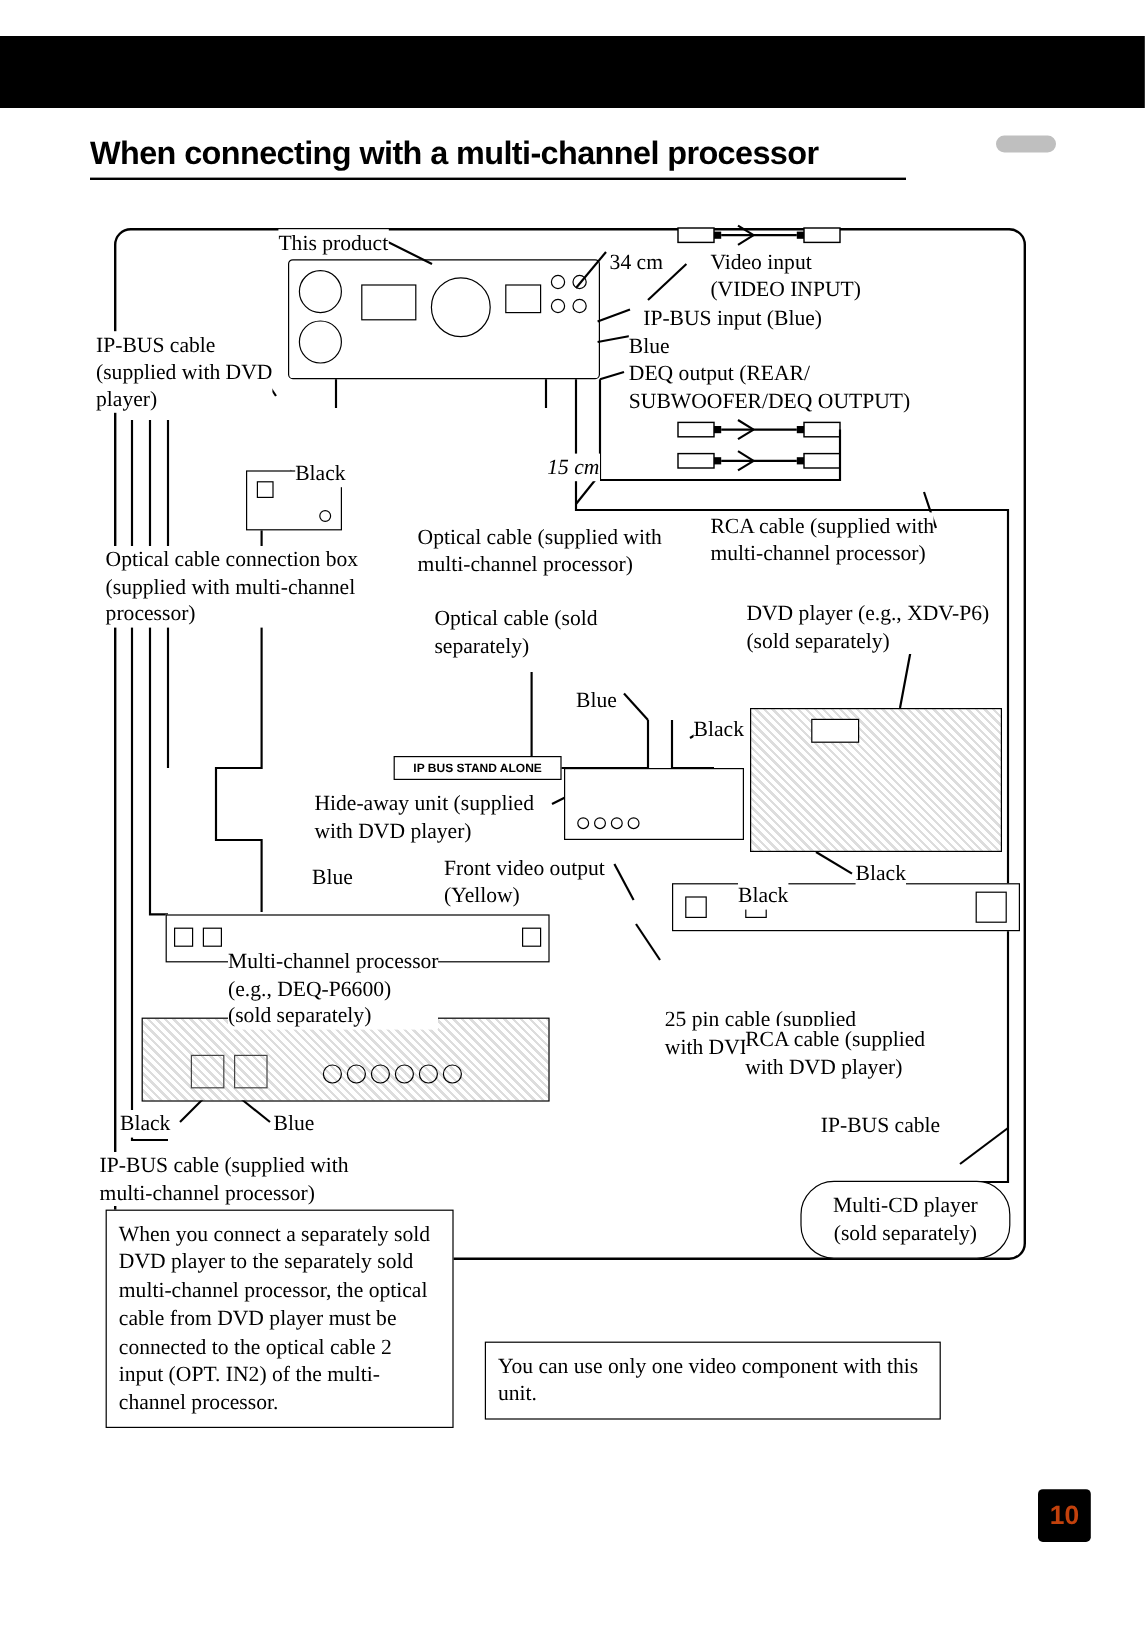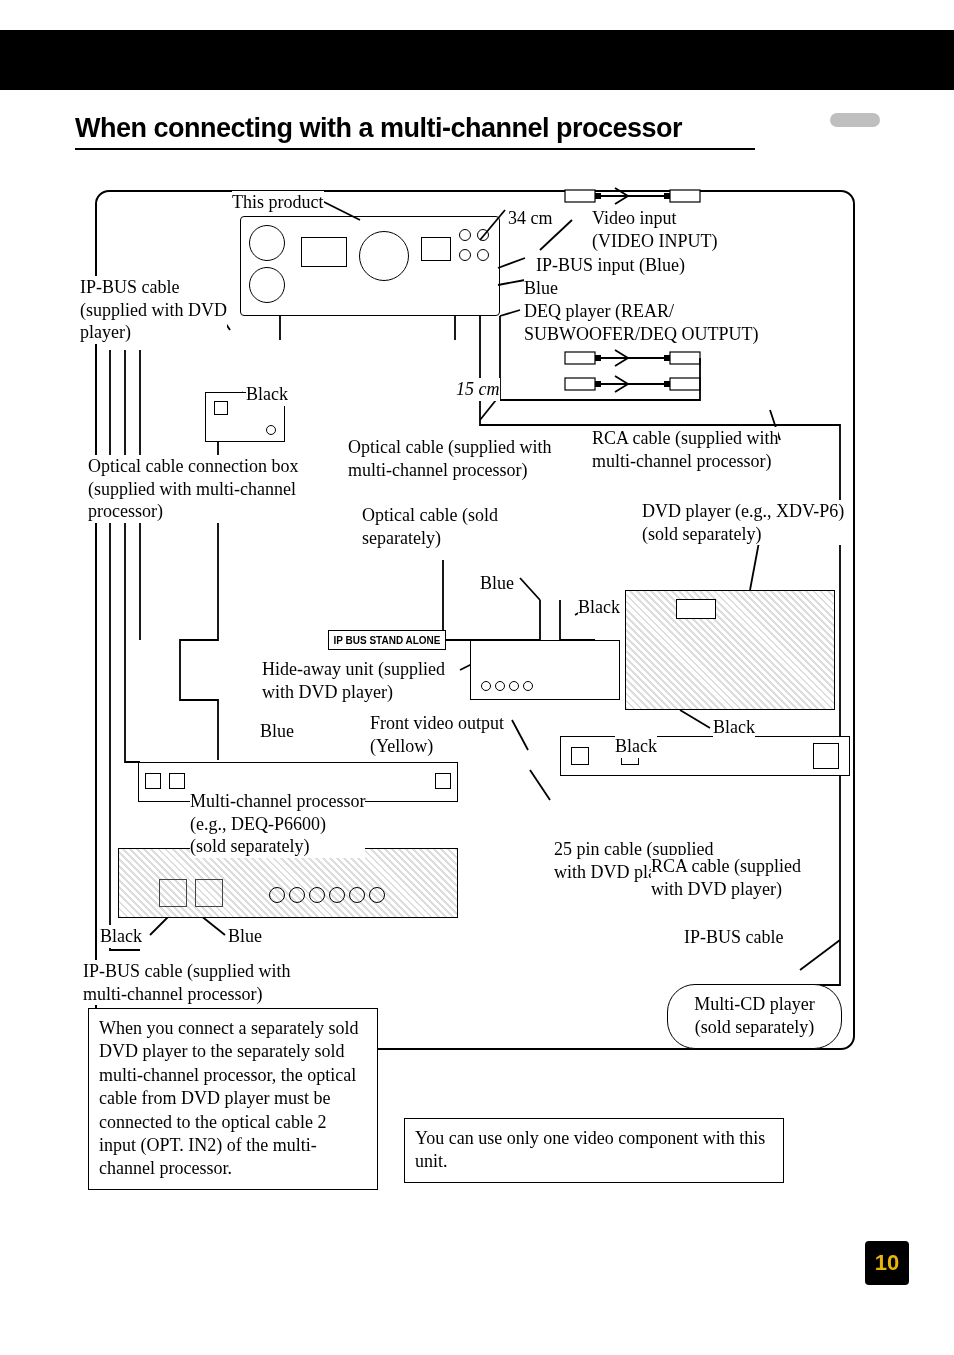--- a/index.html
+++ b/index.html
@@ -45,21 +45,21 @@
     background: #bfbfbf;
     border-radius: 7px;
   }
   .page-num-box {
     position: absolute;
     bottom: 70px;
     right: 45px;
     width: 44px;
     height: 44px;
     background: #000;
-    color: #eab308;
+    color: #c2410c;
     font-family: Arial, sans-serif;
     font-weight: bold;
     font-size: 22px;
     display: flex;
     align-items: center;
     justify-content: center;
     border-radius: 4px;
     margin-left: 36px;
   }
   .diagram-frame {
@@ -192,21 +192,21 @@
     <div style="width:10px;height:10px;border:1px solid #000;border-radius:50%;"></div>
     <div style="width:10px;height:10px;border:1px solid #000;border-radius:50%;"></div>
     <div style="width:10px;height:10px;border:1px solid #000;border-radius:50%;"></div>
   </div>
 </div>
 
 <div class="device hatch" style="left:625px; top:590px; width:210px; height:120px;">
   <div style="position:absolute; left:50px; top:8px; width:40px; height:20px; background:#fff; border:1px solid #000;"></div>
 </div>
 
-<div class="device" style="left:328px; top:630px; width:118px; height:20px; display:flex; align-items:center; justify-content:center; font-size:10px; font-family:Arial,sans-serif; font-weight:bold;">
+<div class="device" style="left:328px; top:630px; width:140px; height:20px; display:flex; align-items:center; justify-content:center; font-size:10px; font-family:Arial,sans-serif; font-weight:bold;">
   <span>IP BUS    STAND ALONE</span>
 </div>
 
 <div class="device" style="left:138px; top:762px; width:320px; height:40px;">
   <div style="position:absolute; left:6px; top:10px; width:16px; height:16px; border:1px solid #000;"></div>
   <div style="position:absolute; left:30px; top:10px; width:16px; height:16px; border:1px solid #000;"></div>
   <div style="position:absolute; right:6px; top:10px; width:16px; height:16px; border:1px solid #000;"></div>
 </div>
 
 <div class="device hatch" style="left:118px; top:848px; width:340px; height:70px;">
@@ -227,53 +227,53 @@
   <div style="position:absolute; left:60px; top:10px; width:18px; height:18px; border:1px solid #000;"></div>
   <div style="position:absolute; right:10px; top:6px; width:26px; height:26px; border:1px solid #000;"></div>
 </div>
 
 <div class="lbl" style="left:232px; top:191px;">This product</div>
 <div class="lbl" style="left:508px; top:207px;">34 cm</div>
 <div class="lbl" style="left:592px; top:207px; white-space:pre;">Video input
 (VIDEO INPUT)</div>
 <div class="lbl" style="left:536px; top:254px;">IP-BUS input (Blue)</div>
 <div class="lbl" style="left:524px; top:277px;">Blue</div>
-<div class="lbl" style="left:524px; top:300px; white-space:pre;">DEQ player (REAR/
+<div class="lbl" style="left:524px; top:300px; white-space:pre;">DEQ output (REAR/
 SUBWOOFER/DEQ OUTPUT)</div>
 <div class="lbl" style="left:80px; top:276px; white-space:pre;">IP-BUS cable
 (supplied with DVD
 player)</div>
 <div class="lbl" style="left:246px; top:383px;">Black</div>
 <div class="lbl" style="left:456px; top:378px;font-style:italic;">15 cm</div>
 <div class="lbl" style="left:88px; top:455px; white-space:pre;">Optical cable connection box
 (supplied with multi-channel
 processor)</div>
 <div class="lbl" style="left:348px; top:436px; white-space:pre;">Optical cable (supplied with
 multi-channel processor)</div>
 <div class="lbl" style="left:592px; top:427px; white-space:pre;">RCA cable (supplied with
 multi-channel processor)</div>
 <div class="lbl" style="left:362px; top:504px; white-space:pre;">Optical cable (sold
 separately)</div>
-<div class="lbl" style="left:622px; top:500px; white-space:pre;margin-left:20px;">DVD player (e.g., XDV-P6)
+<div class="lbl" style="left:622px; top:500px; white-space:pre;">DVD player (e.g., XDV-P6)
 (sold separately)</div>
 <div class="lbl" style="left:480px; top:572px;">Blue</div>
 <div class="lbl" style="left:578px; top:596px;">Black</div>
 <div class="lbl" style="left:262px; top:658px; white-space:pre;">Hide-away unit (supplied
 with DVD player)</div>
 <div class="lbl" style="left:260px; top:720px;">Blue</div>
 <div class="lbl" style="left:370px; top:712px; white-space:pre;">Front video output
 (Yellow)</div>
 <div class="lbl" style="left:615px; top:735px;">Black</div>
 <div class="lbl" style="left:713px; top:716px;">Black</div>
 <div class="lbl" style="left:190px; top:790px; white-space:pre;">Multi-channel processor
 (e.g., DEQ-P6600)
 (sold separately)</div>
 <div class="lbl" style="left:554px; top:790px; white-space:pre;margin-top:48px;">25 pin cable (supplied
 with DVD player)</div>
-<div class="lbl" style="left:651px; top:855px; white-space:pre;">RCA cable (supplied
+<div class="lbl" style="left:621px; top:855px; white-space:pre;">RCA cable (supplied
 with DVD player)</div>
 <div class="lbl" style="left:100px; top:925px;">Black</div>
 <div class="lbl" style="left:228px; top:925px;">Blue</div>
 <div class="lbl" style="left:684px; top:926px;">IP-BUS cable</div>
 <div class="lbl" style="left:83px; top:960px; white-space:pre;">IP-BUS cable (supplied with
 multi-channel processor)</div>
 
 <div class="note-box" style="left:667px; top:984px; width:175px; text-align:center; white-space:pre;border-radius:28px;">Multi-CD player
 (sold separately)</div>
 

